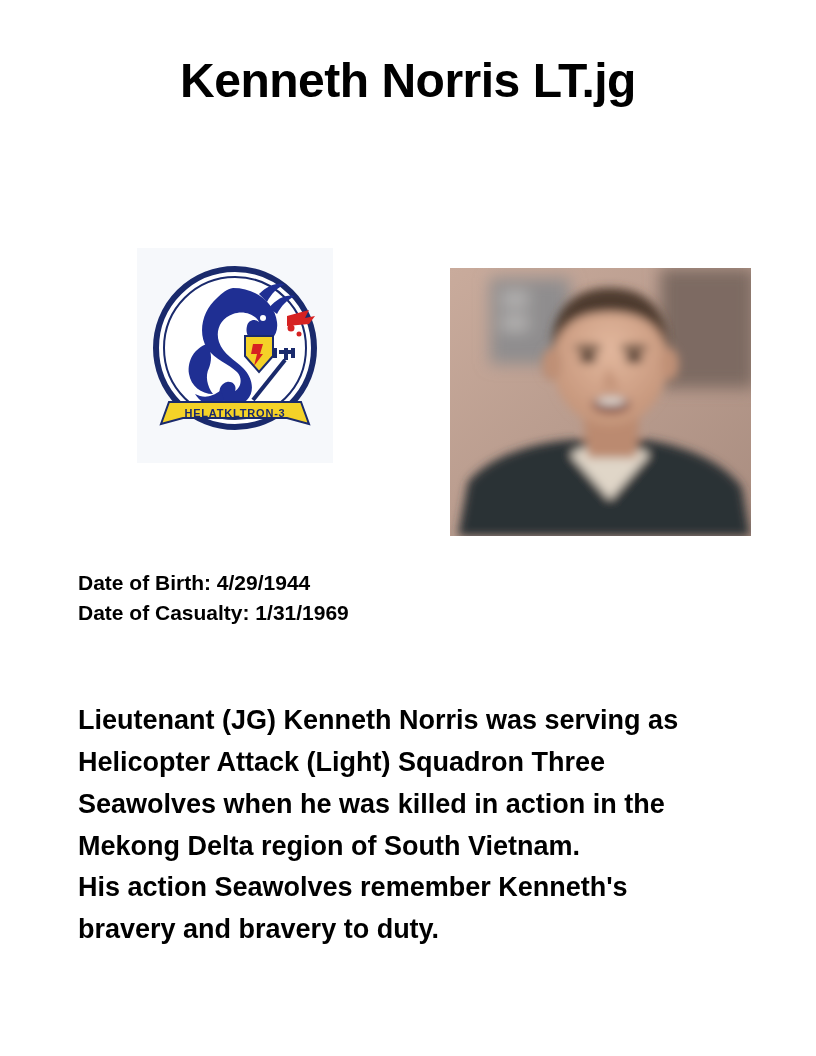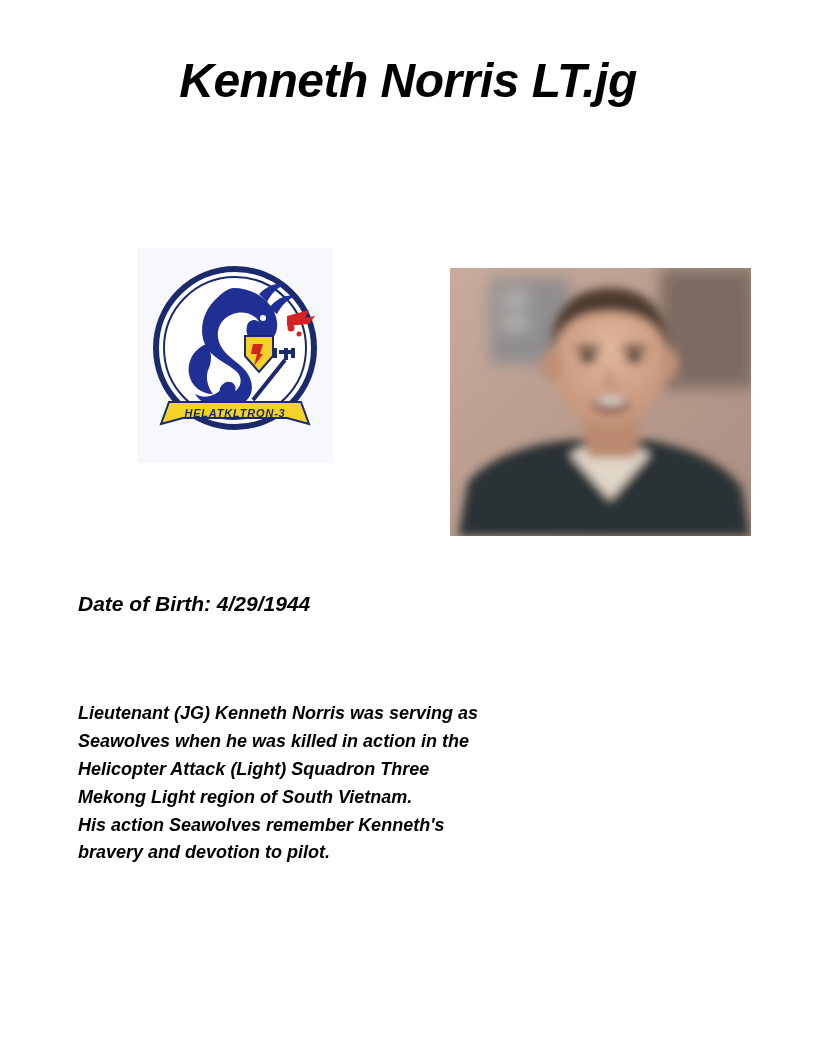--- a/index.html
+++ b/index.html
@@ -13,21 +13,20 @@
     font-family: "Liberation Sans", sans-serif;
     color: #000000;
     overflow: hidden;
     position: relative;
   }
   .page {
     position: relative;
     width: 645px;
     height: 1056px;
     box-sizing: border-box;
-    font-style: italic;
   }
   .title {
     position: absolute;
     top: 55px;
     left: 0;
     width: 816px;
     text-align: center;
     font-size: 48px;
     font-weight: bold;
     letter-spacing: -0.5px;
@@ -66,28 +65,27 @@
   }
 
   
   .facts {
     position: absolute;
     left: 78px;
     top: 568px;
     font-size: 21px;
     font-weight: bold;
     line-height: 1.45;
-    margin-top: 21px;
   }
   .body-text {
     position: absolute;
     left: 78px;
     top: 700px;
     width: 690px;
-    font-size: 18px;
+    font-size: 27px;
     font-weight: bold;
     line-height: 1.55;
   }
 </style>
 </head>
 <body>
 
 <div class="page">
 
   <div class="title">Kenneth Norris LT.jg</div>
@@ -198,24 +196,25 @@
 
         <ellipse cx="101" cy="96" rx="9" ry="16" fill="#c79madd"></ellipse>
         <ellipse cx="101" cy="96" rx="9" ry="16" fill="#c09076"></ellipse>
         <ellipse cx="220" cy="96" rx="9" ry="16" fill="#c09076"></ellipse>
       </g>
     </svg>
   </div>
 
   <div class="facts">
     <div>Date of Birth: 4/29/1944</div>
+    <div>Date of Casualty: 1/31/1969</div>
   </div>
 
   <div class="body-text">
     <div>Lieutenant (JG) Kenneth Norris was serving as</div>
+    <div>Helicopter Attack (Light) Squadron Three</div>
     <div>Seawolves when he was killed in action in the</div>
-    <div>Helicopter Attack (Light) Squadron Three</div>
-    <div>Mekong Light region of South Vietnam.</div>
+    <div>Mekong Delta region of South Vietnam.</div>
     <div>His action Seawolves remember Kenneth's</div>
-    <div>bravery and devotion to pilot.</div>
+    <div>bravery and bravery to duty.</div>
   </div>
 
 </div>
 
 </body></html>

